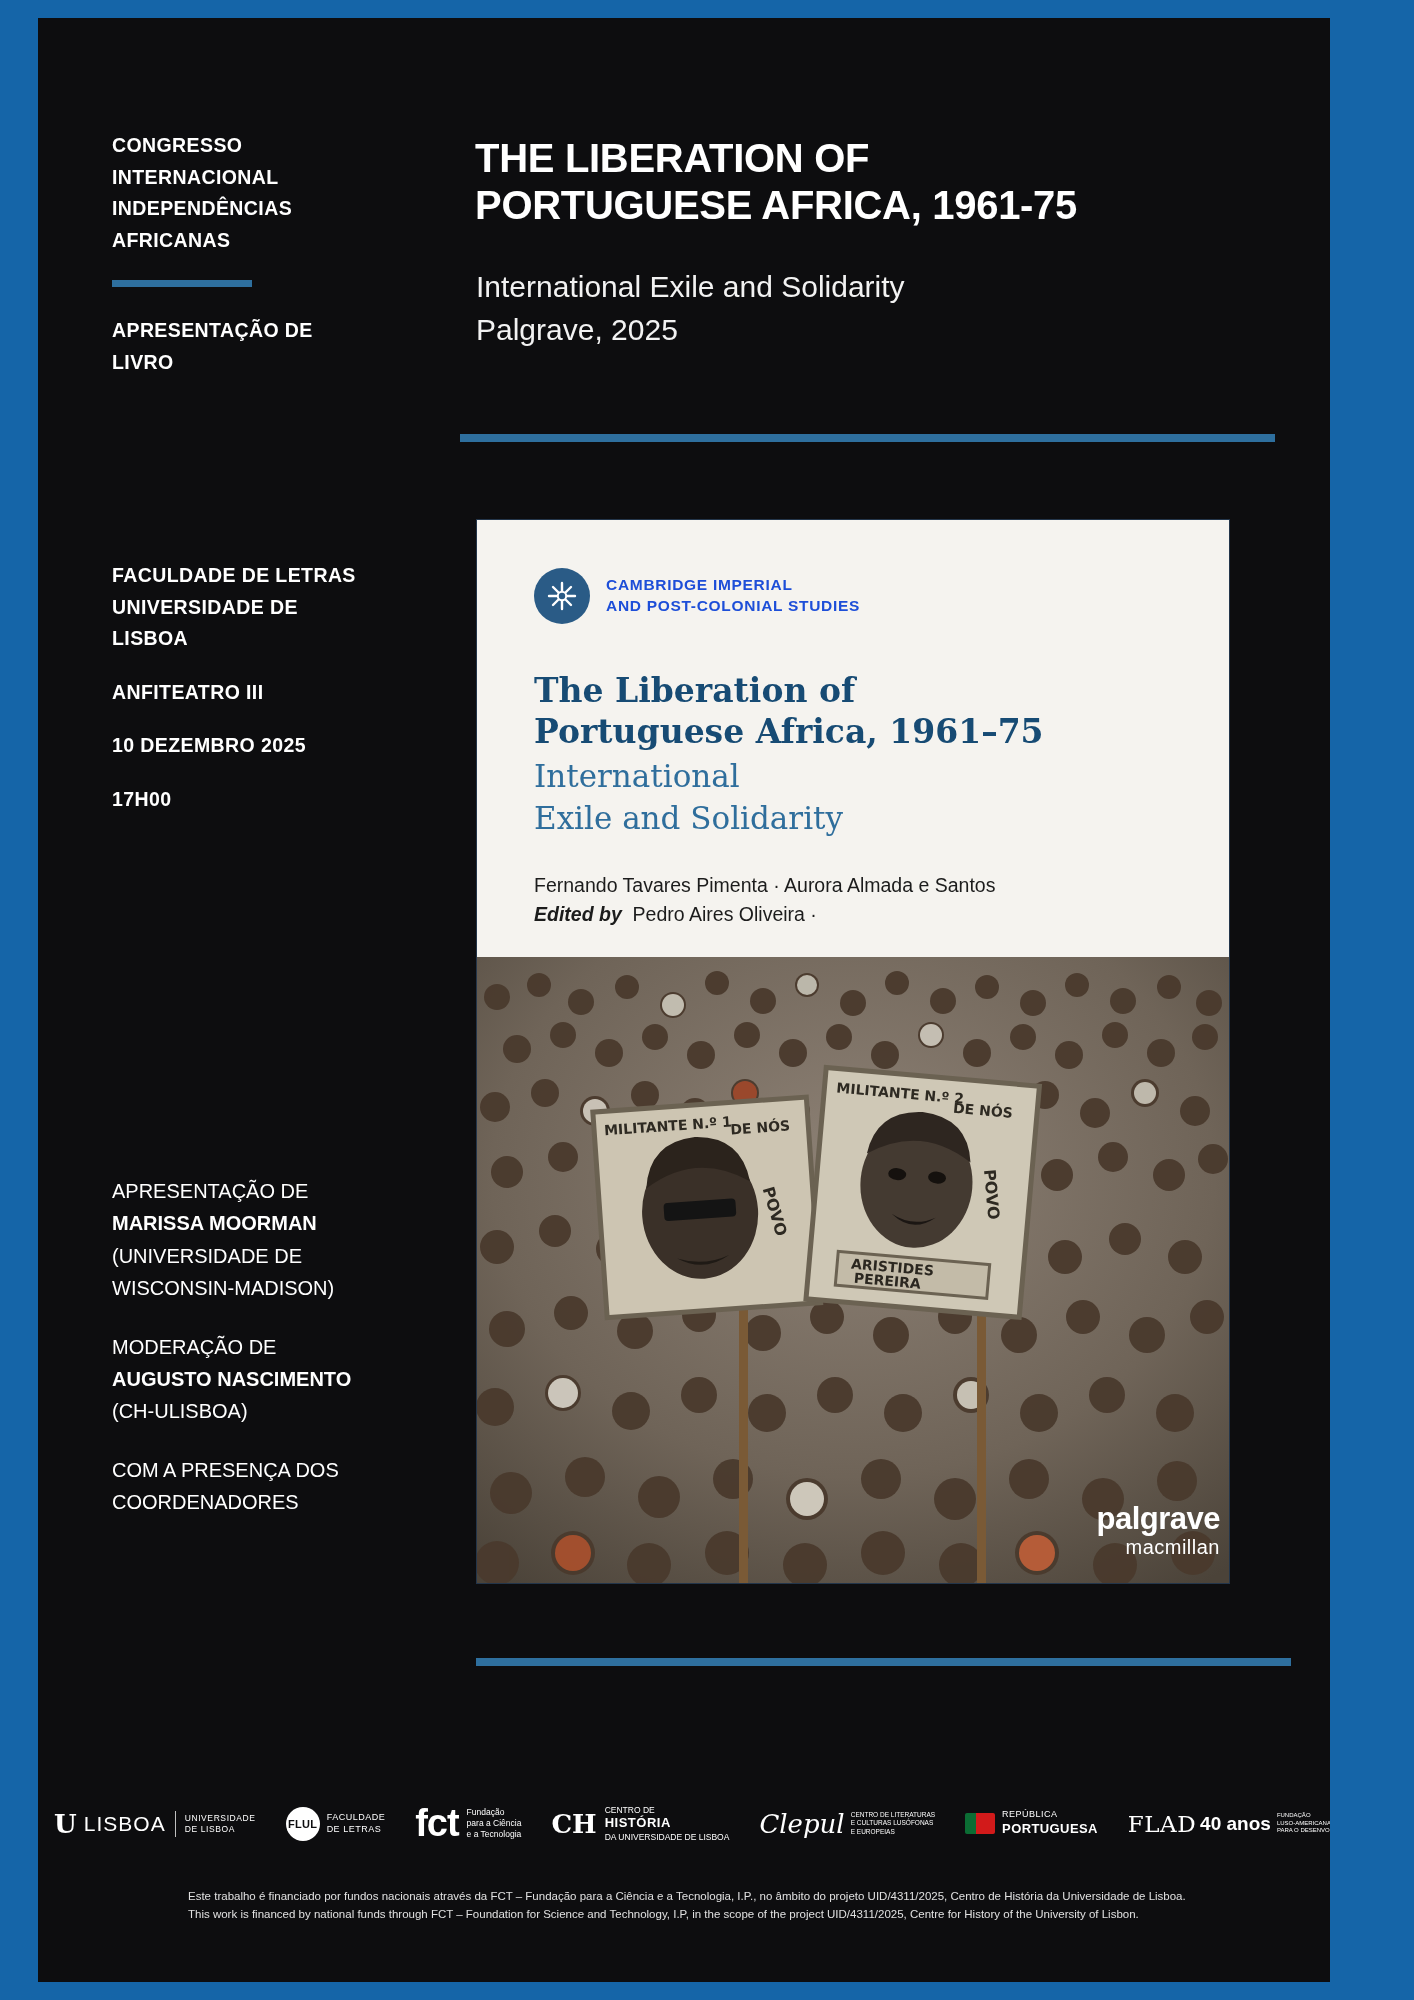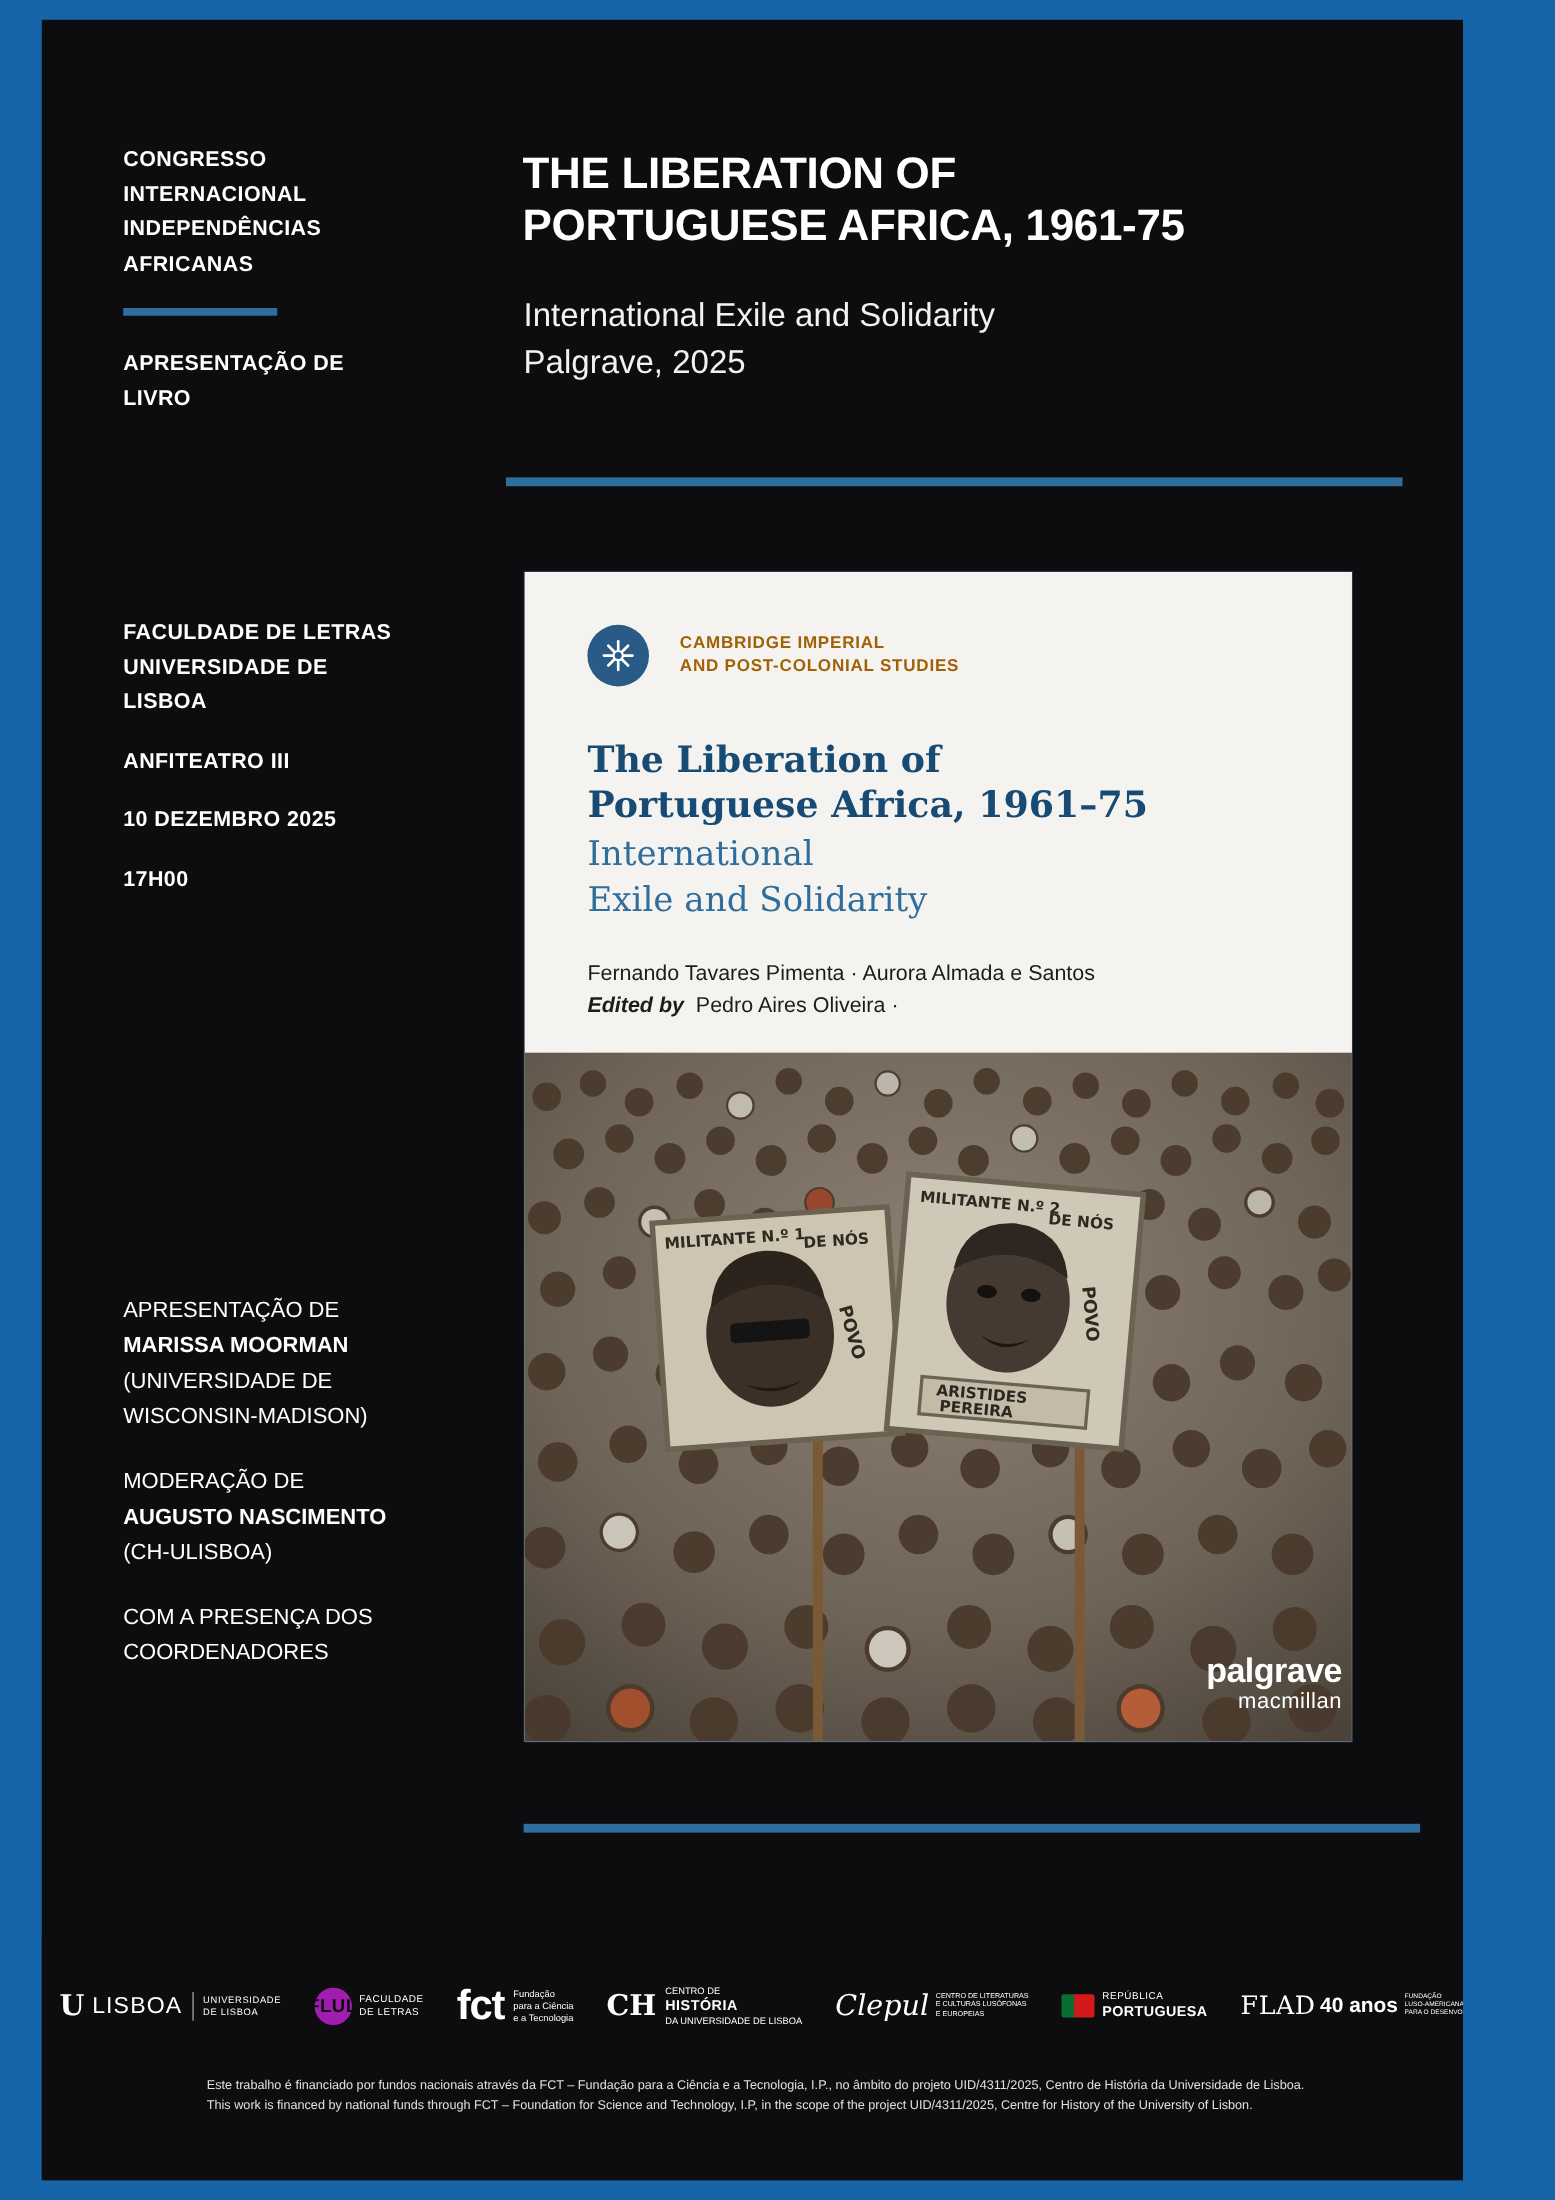--- a/index.html
+++ b/index.html
@@ -136,22 +136,22 @@
   }
   .series-badge {
     width: 56px; height: 56px;
     border-radius: 50%;
     background: #2a5b86;
     display: flex; align-items: center; justify-content: center;
     flex: 0 0 auto;
   }
   .series-badge svg { display: block; }
   .series-text {
-    margin-left: 28px;
-    color: #a16207;
+    margin-left: 16px;
+    color: #1d4ed8;
     font-weight: bold;
     font-size: 15.5px;
     letter-spacing: 0.7px;
     line-height: 1.35;
   }
   .cover-title {
     padding: 46px 0 0 57px;
     color: #1b4d76;
   }
   .cover-title .t1 {
@@ -219,23 +219,23 @@
   }
   .logo-ulisboa .name { font-size: 21px; letter-spacing: 1px; }
   .logo-ulisboa .divider {
     width: 1px; height: 26px; background: #bfbfbf; margin: 0 9px;
   }
   .logo-ulisboa .small {
     font-size: 8.5px; line-height: 1.25; letter-spacing: 0.6px;
   }
   .logo-flul .circle {
     width: 34px; height: 34px; border-radius: 50%;
-    background: #a21caf; color: #0d0d0f;
+    background: #ffffff; color: #0d0d0f;
     display: flex; align-items: center; justify-content: center;
-    font-size: 17px; font-weight: bold; letter-spacing: 0.3px;
+    font-size: 11px; font-weight: bold; letter-spacing: 0.3px;
   }
   .logo-flul .small { font-size: 9px; line-height: 1.25; margin-left: 7px; letter-spacing: 0.5px; }
   .logo-fct .fct { font-size: 38px; font-weight: bold; letter-spacing: -1px; }
   .logo-fct .small { font-size: 8.5px; line-height: 1.3; margin-left: 8px; }
   .logo-ch .ch { font-family: "DejaVu Serif", serif; font-size: 26px; font-weight: bold; }
   .logo-ch .small { font-size: 8.5px; line-height: 1.25; margin-left: 8px; }
   .logo-ch .small .big { font-size: 13px; font-weight: bold; letter-spacing: 0.5px; }
   .logo-clepul .word {
     font-family: "DejaVu Serif", serif;
     font-style: italic; font-size: 26px;

